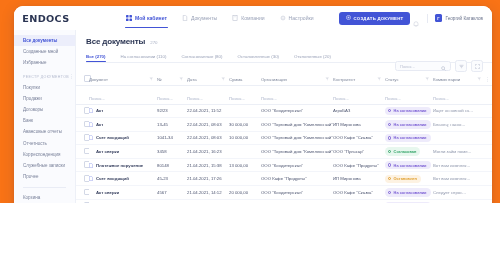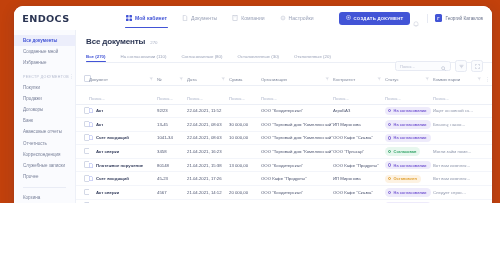--- a/index.html
+++ b/index.html
@@ -5,21 +5,21 @@
 <style>
   html,body{margin:0;padding:0;}
   body{
     width:500px;height:261px;overflow:hidden;
     background:#ffffff;
     font-family:"Liberation Sans","DejaVu Sans",sans-serif;
     -webkit-font-smoothing:antialiased;
   }
   .screen{
     position:relative;width:500px;height:203px;
-    background:#c2410c;
+    background:#f97316;
     overflow:hidden;
   }
   
   .device{
     position:absolute;left:14px;top:6px;width:478px;height:240px;
     background:#ffffff;border-radius:9px;overflow:hidden;
     box-shadow:0 3px 14px rgba(40,50,90,.16),0 1px 3px rgba(40,50,90,.10);
   }
   
   .topbar{

